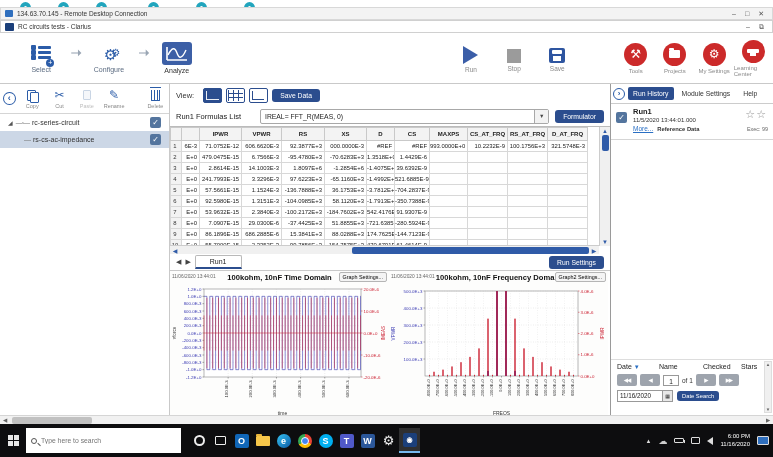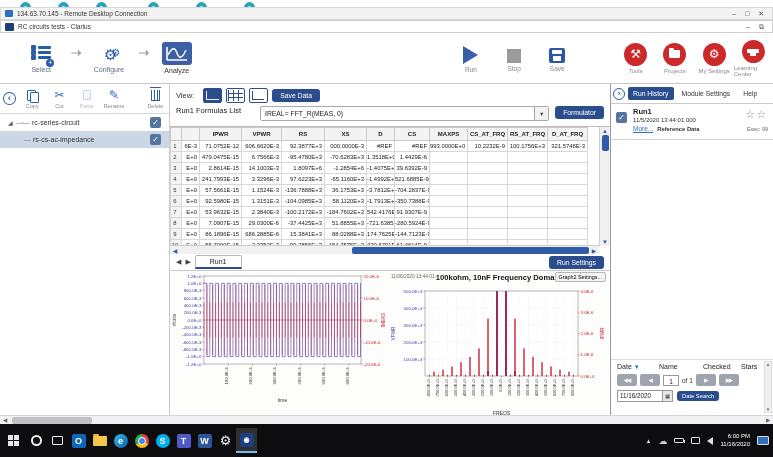--- a/index.html
+++ b/index.html
@@ -68,21 +68,21 @@
 #main{left:170px;top:84px;width:440px;height:331px;background:#fff}
 #mainhead{height:22px;display:flex;align-items:center;padding:0 6px;gap:4px}
 #mtitle{font-size:10px;font-weight:bold;color:#1a1a1a;flex:1}
 #viewlbl{font-size:7.5px;color:#333;margin-right:5px}
 .viewic{width:19px;height:15px;border:1.5px solid #2b4d8e;border-radius:2px;position:relative;background:#fff}
 .viewic.active{background:#2b4d8e}
 .viewic.active::after{content:"";position:absolute;inset:2px;background:linear-gradient(0deg,#fff 1px,transparent 1px),linear-gradient(90deg,#fff 1px,transparent 1px);opacity:.9}
 .viewic.grid::after{content:"";position:absolute;inset:1px;background:linear-gradient(0deg,#2b4d8e 1px,transparent 1px) 0 0/100% 4px,linear-gradient(90deg,#2b4d8e 1px,transparent 1px) 0 0/5px 100%}
 .viewic.line::after{content:"";position:absolute;left:2px;bottom:2px;width:11px;height:8px;border-left:1.2px solid #2b4d8e;border-bottom:1.2px solid #2b4d8e}
 .bluebtn{background:#2b4d8e;color:#fff;border:none;border-radius:3px;font-size:6.8px;font-family:inherit;padding:3px 8px;cursor:pointer}
-#formrow{height:20px;display:flex;align-items:flex-start;padding:0 6px;gap:6px}
+#formrow{height:20px;display:flex;align-items:center;padding:0 6px;gap:6px}
 #formlbl{font-size:7.5px;color:#222;width:78px}
 #formulabox{flex:1;height:15px;border:1px solid #a8a8a8;border-radius:2px;display:flex;align-items:center;background:#fff}
 #formulabox .val{flex:1;font-size:6.8px;color:#222;padding-left:4px}
 #formulabox .caret{width:14px;height:100%;border-left:1px solid #a8a8a8;font-size:5.5px;color:#444;display:flex;align-items:center;justify-content:center;background:#f2f2f2}
 
 #tablewrap{height:128px;position:relative;border-top:1px solid #bbb;overflow:hidden}
 #datatable{border-collapse:collapse;table-layout:fixed;width:417px;font-size:5.9px}
 #datatable th{background:#f3f3f3;border:0.5px solid #c9c9c9;font-weight:bold;font-size:6px;height:13px;color:#222}
 #datatable td{border:0.5px solid #d8d8d8;height:11px;text-align:right;padding-right:2px;white-space:nowrap;overflow:hidden;color:#222}
 #datatable td.rownum{text-align:center;background:#f3f3f3;color:#333}
@@ -509,20 +509,25 @@
   </div>
   <div id="tabrow">
     <span class="navarr">◀</span>
     <span class="navarr">▶</span>
     <span id="runtab">Run1</span>
     <span class="sp"></span>
     <button class="bluebtn">Run Settings</button>
   </div>
   <div id="charts">
     <div class="chartpanel">
+      <div class="chart-head">
+        <span class="chart-ts">11/06/2020 13:44:01</span>
+        <span class="chart-title">100kohm, 10nF Time Domain</span>
+        <button class="gs-btn">Graph Settings...</button>
+      </div>
       <svg id="svg-time" width="219" height="133" viewBox="0 0 219 133">
           <rect x="34" y="5" width="157" height="88" fill="#fff" stroke="#888" stroke-width="0.6"></rect>
           <line x1="32.5" y1="5" x2="34" y2="5" stroke="#555" stroke-width="0.5"></line>
           <text x="31.5" y="6.5" text-anchor="end" font-size="4.4" fill="#3d3db4">1.2E+0</text>
           <line x1="34" y1="12.333333333333332" x2="191" y2="12.333333333333332" stroke="#c8c8c8" stroke-width="0.4" stroke-dasharray="0.8,1.6"></line>
           <line x1="32.5" y1="12.333333333333332" x2="34" y2="12.333333333333332" stroke="#555" stroke-width="0.5"></line>
           <text x="31.5" y="13.833333333333332" text-anchor="end" font-size="4.4" fill="#3d3db4">1.0E+0</text>
           <line x1="34" y1="19.666666666666664" x2="191" y2="19.666666666666664" stroke="#c8c8c8" stroke-width="0.4" stroke-dasharray="0.8,1.6"></line>
           <line x1="32.5" y1="19.666666666666664" x2="34" y2="19.666666666666664" stroke="#555" stroke-width="0.5"></line>
           <text x="31.5" y="21.166666666666664" text-anchor="end" font-size="4.4" fill="#3d3db4">800.0E-3</text>
@@ -827,20 +832,24 @@
 
 <div id="taskbar" class="abs">
   <div id="startbtn">
       <span class="winlogo">
         <i></i>
         <i></i>
         <i></i>
         <i></i>
       </span>
     </div>
+  <div id="tsearch">
+    <span class="mag"></span>
+    <input placeholder="Type here to search" style="">
+  </div>
   <div class="tbic">
       <span class="ring"></span>
     </div>
   <div class="tbic">
       <span class="tview"></span>
     </div>
   <div class="tbic">
       <span class="appsq" style="background:#1066b8">O</span>
     </div>
   <div class="tbic">

